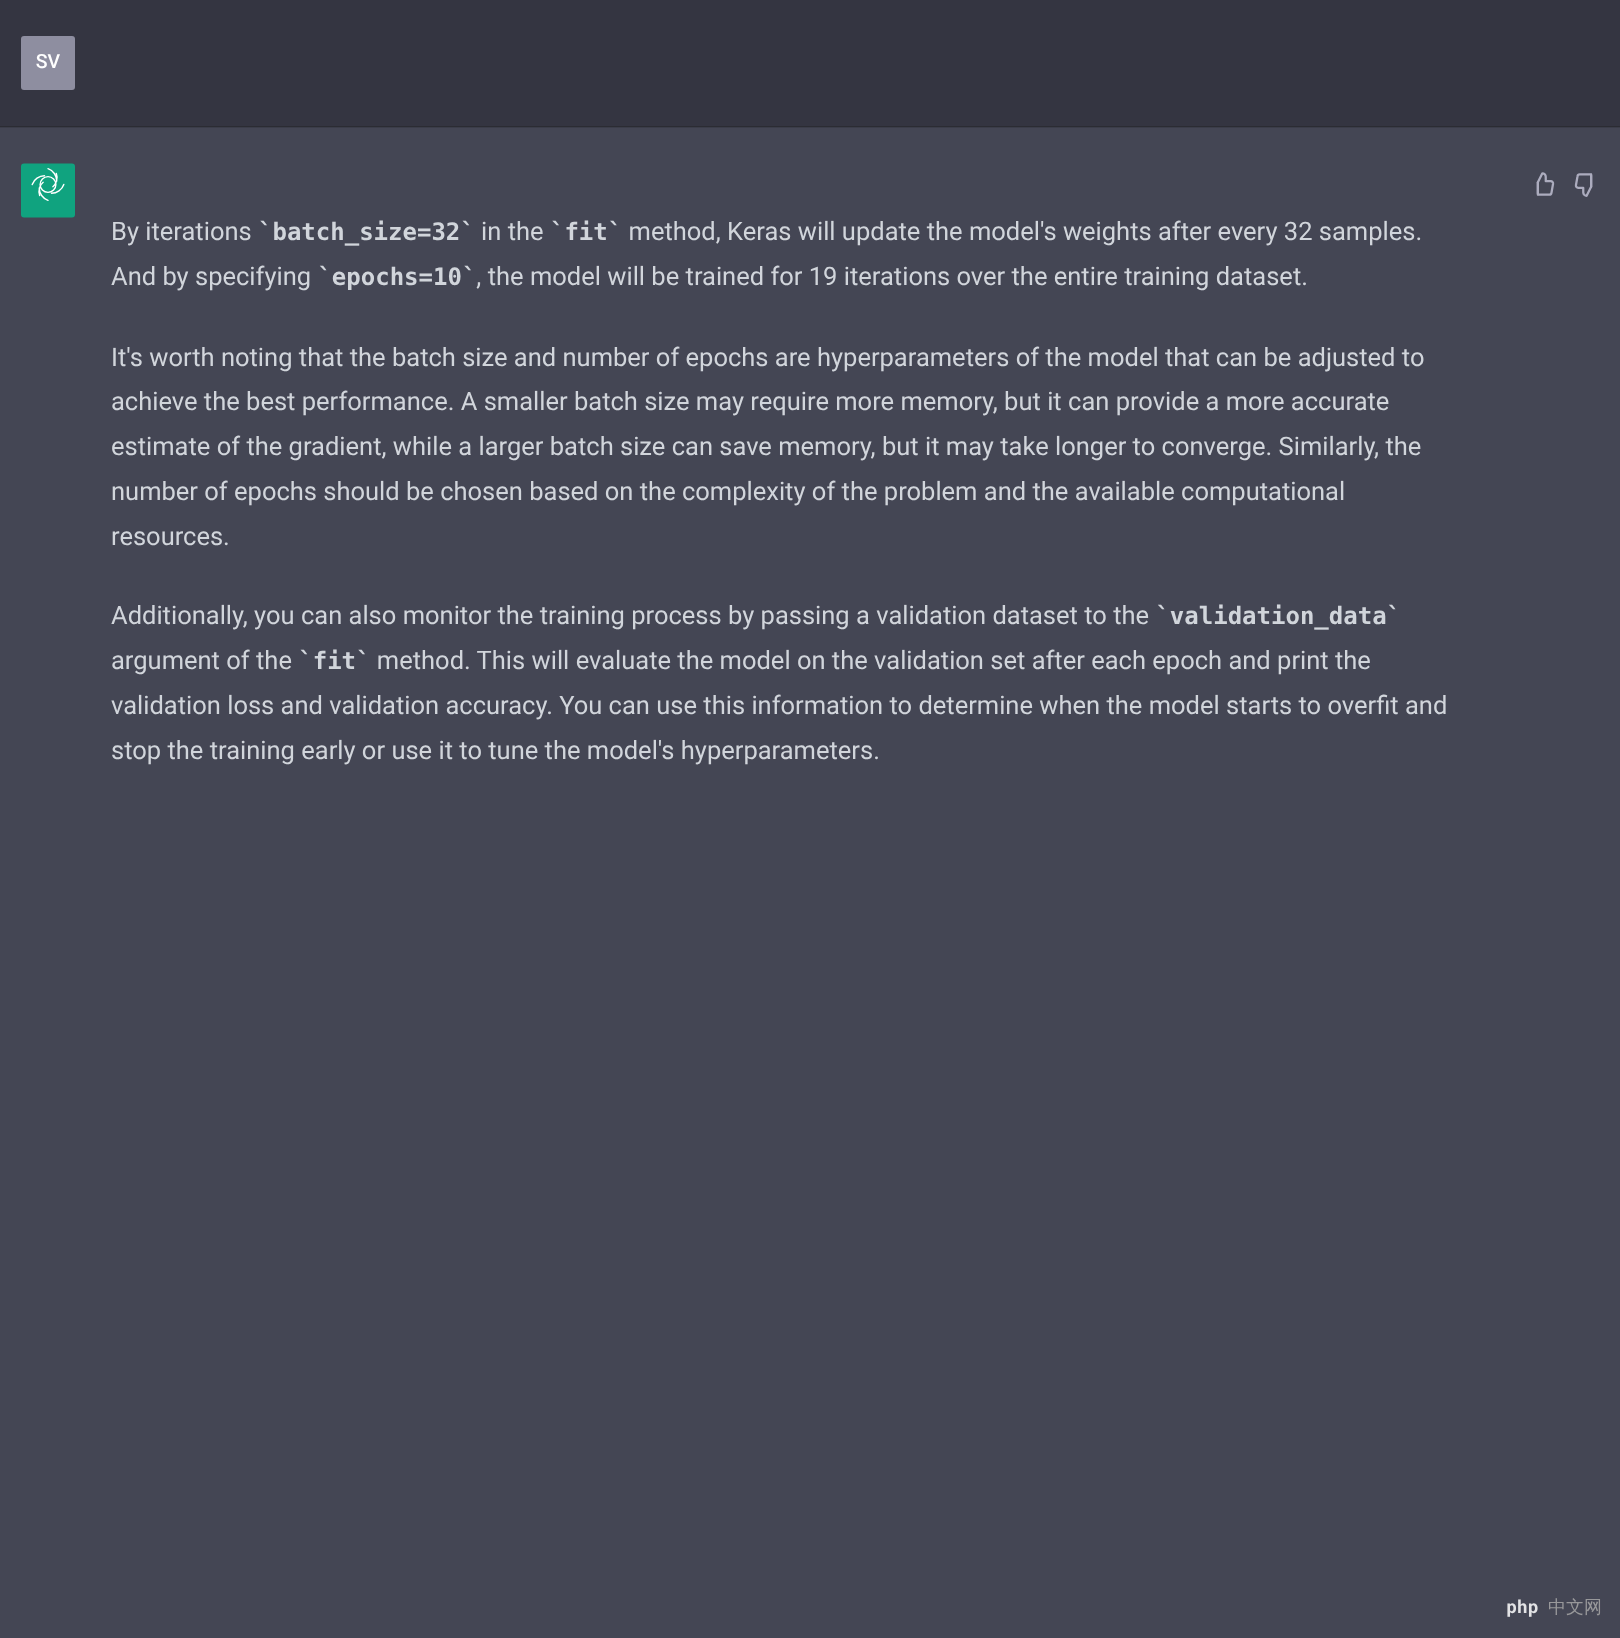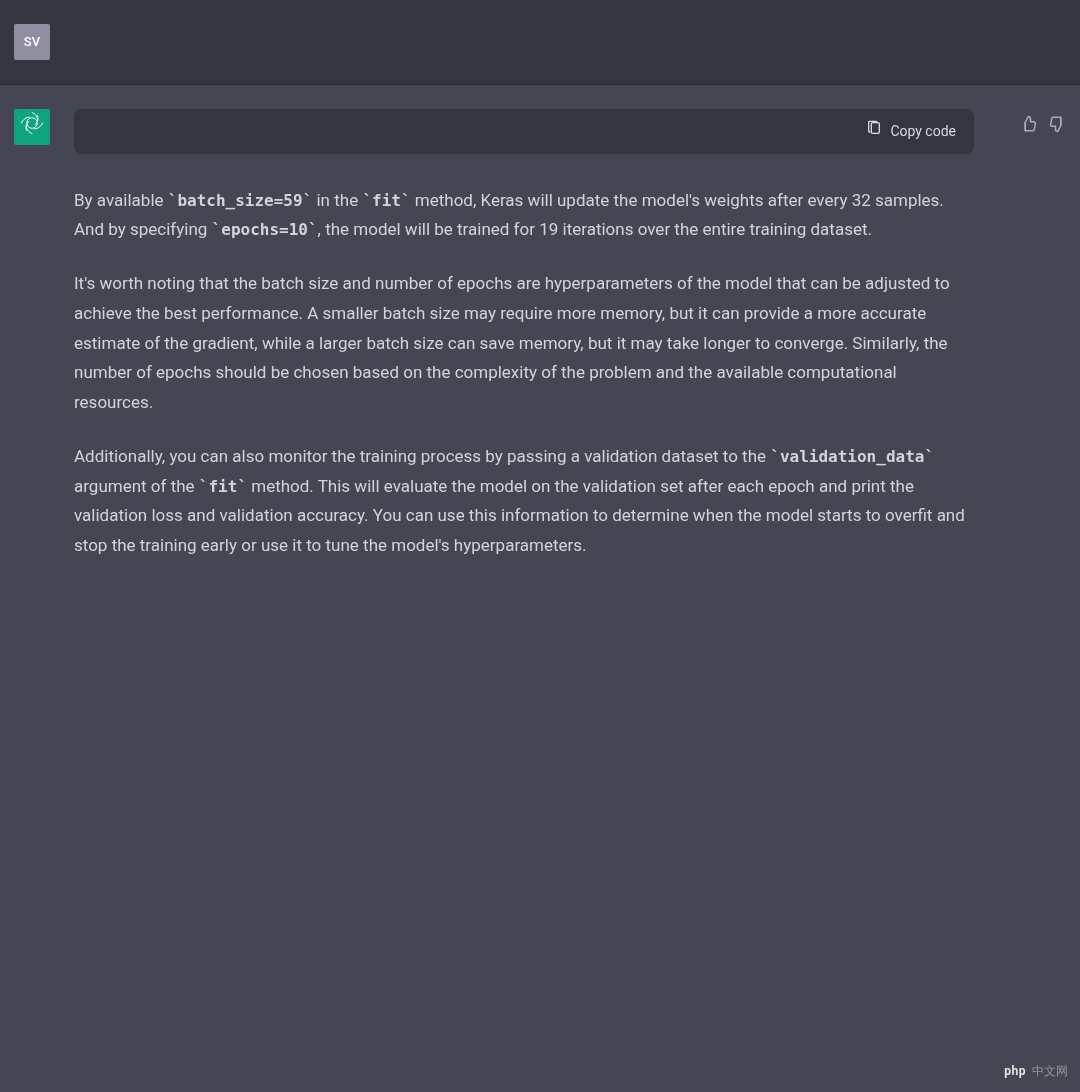--- a/index.html
+++ b/index.html
@@ -113,35 +113,24 @@
         <circle cx="20.5" cy="20.5" r="9"></circle>
         <path d="M20.5 2.5c6 2 10 8 10 14M38.5 20.5c-2 6-8 10-14 10M20.5 38.5c-6-2-10-8-10-14M2.5 20.5c2-6 8-10 14-10M30 8c2 5 0 12-4 15M11 33c-2-5 0-12 4-15" stroke-linecap="round"></path>
       </svg>
     </span>
   </div>
 
   <div class="content">
 
 
     <div class="codeblock">
-      <div class="codeblock-header">
-        <div class="copy-btn">
-          <span>
-            <svg viewBox="0 0 24 24" fill="none" stroke="currentColor" stroke-width="2" stroke-linecap="round" stroke-linejoin="round">
-              <rect x="8" y="4" width="12" height="16" rx="2"></rect>
-              <path d="M16 4V3a1 1 0 0 0-1-1H5a1 1 0 0 0-1 1v14a1 1 0 0 0 1 1h1"></path>
-            </svg>
-          </span>
-          <span>Copy code</span>
-        </div>
-      </div>
     </div>
 
     <p>
-      <span>By available </span><code class="inline">`batch_size=59`</code><span> in the </span><code class="inline">`fit`</code><span> method, Keras will update the model's weights after every 32 samples. And by specifying </span><code class="inline">`epochs=10`</code><span>, the model will be trained for 19 iterations over the entire training dataset.</span>
+      <span>By iterations </span><code class="inline">`batch_size=32`</code><span> in the </span><code class="inline">`fit`</code><span> method, Keras will update the model's weights after every 32 samples. And by specifying </span><code class="inline">`epochs=10`</code><span>, the model will be trained for 19 iterations over the entire training dataset.</span>
     </p>
 
     <p>It's worth noting that the batch size and number of epochs are hyperparameters of the model that can be adjusted to achieve the best performance. A smaller batch size may require more memory, but it can provide a more accurate estimate of the gradient, while a larger batch size can save memory, but it may take longer to converge. Similarly, the number of epochs should be chosen based on the complexity of the problem and the available computational resources.</p>
 
     <p>
       <span>Additionally, you can also monitor the training process by passing a validation dataset to the </span><code class="inline">`validation_data`</code><span> argument of the </span><code class="inline">`fit`</code><span> method. This will evaluate the model on the validation set after each epoch and print the validation loss and validation accuracy. You can use this information to determine when the model starts to overfit and stop the training early or use it to tune the model's hyperparameters.</span>
     </p>
 
   </div>
 

